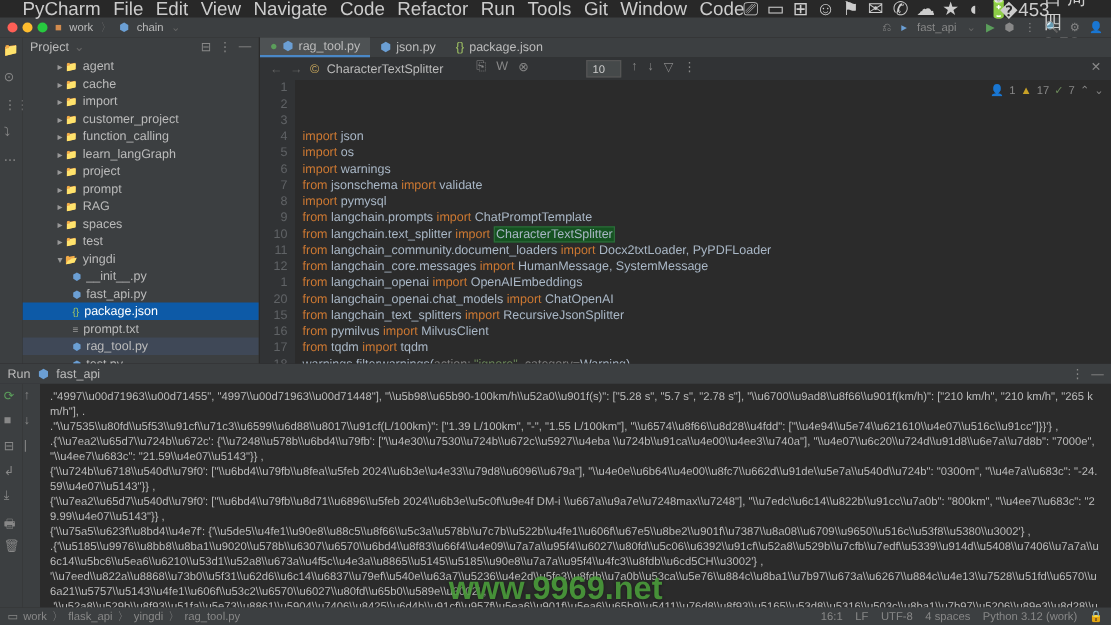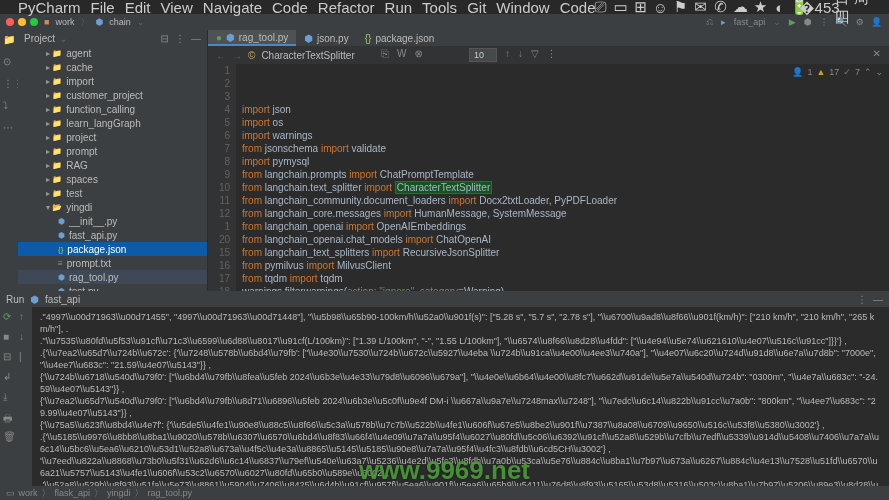--- a/index.html
+++ b/index.html
@@ -303,15 +303,23 @@
 
 <div class="status">
  <span>▭</span>
  <span>work</span>
     <span>〉</span>
  <span>flask_api</span>
     <span>〉</span>
  <span>yingdi</span>
     <span>〉</span>
  <span>rag_tool.py</span>
+ <div class="r">
+  <span>16:1</span>
+  <span>LF</span>
+  <span>UTF-8</span>
+  <span>4 spaces</span>
+  <span>Python 3.12 (work)</span>
+  <span>🔒</span>
+ </div>
 </div>
 
 <div class="wm">www.9969.net</div>
 
 </body></html>

